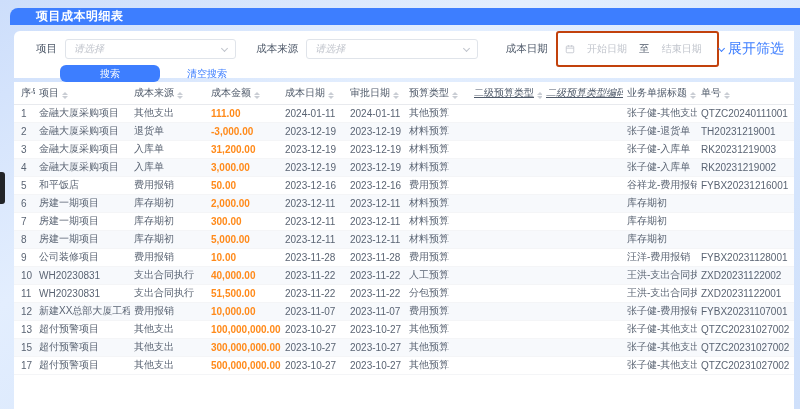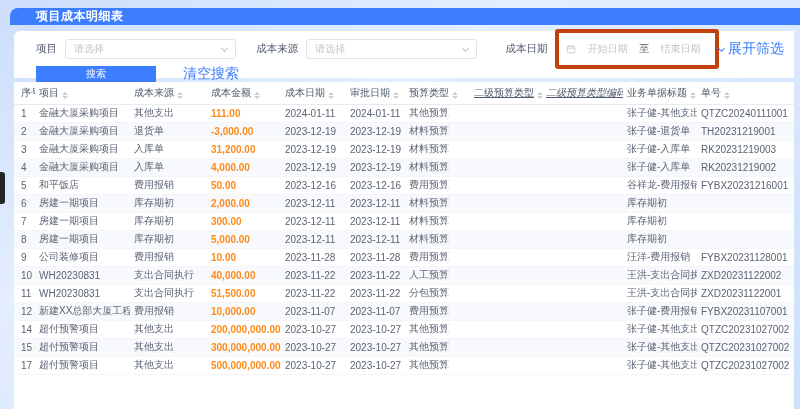--- a/index.html
+++ b/index.html
@@ -27,50 +27,50 @@
   
   .filter-card {
     position:absolute; left:14px; right:6px; top:31px; height:47px;
     background:#fff; border-top-left-radius:6px; padding:7px 10px 0 22px;
   }
   .filter-row { display:flex; align-items:center; height:22px; }
   .f-label { font-size:10.5px; color:#4e5969; margin-right:8px; white-space:nowrap; }
   .select {
     height:20px; border:1px solid #e0e4ea; border-radius:3px; background:#fff;
     display:flex; align-items:center; justify-content:space-between;
-    padding:0 8px; font-size:10px; color:#c0c4cc; cursor:pointer;
+    padding:0 8px; font-size:10px; color:#c0c4cc; cursor:pointer;font-style:italic;
   }
   .select.sel-project { width:190px; margin-right:20px; }
   .select.sel-source  { width:190px; margin-right:28px; }
   .chev {
     width:5px; height:5px; border-right:1px solid #c0c4cc; border-bottom:1px solid #c0c4cc;
     transform:rotate(45deg); margin-top:-2px; flex:0 0 auto;
   }
   .datebox {
-    height:20px; width:181px; border:4px solid #c2410c; border-radius:3px; background:#fff;
+    height:20px; width:181px; border:2px solid #c2410c; border-radius:3px; background:#fff;
     display:flex; align-items:center; padding:16px 7px; font-size:10px; color:#c0c4cc;
     gap:4px; cursor:pointer;
   }
   .datebox .ph { flex:1; text-align:center; }
   .datebox .sep { color:#4e5969; flex:0 0 auto; }
   .expand-link {
     margin-left:auto; color:#3d7eff; font-size:14px; display:flex; align-items:center;
     gap:4px; cursor:pointer; white-space:nowrap;
   }
   .chev-blue {
     width:5px; height:5px; border-right:1.2px solid #3d7eff; border-bottom:1.2px solid #3d7eff;
     transform:rotate(45deg); margin-top:-2px;
   }
   .btn-row { display:flex; align-items:center; margin-top:5px; }
   .search-btn {
-    width:120px; height:17px; background:#3d7eff; color:#fff; border:none; border-radius:0;
-    font-size:10px; cursor:pointer; font-family:inherit;
+    width:100px; height:17px; background:#3d7eff; color:#fff; border:none; border-radius:6px;
+    font-size:10px; cursor:pointer; font-family:inherit;margin-left:24px;
   }
   .clear-btn {
-    background:none; border:none; color:#3d7eff; font-size:14px; margin-left:27px;
+    background:none; border:none; color:#3d7eff; font-size:10px; margin-left:27px;
     cursor:pointer; font-family:inherit;
   }
   
   .table-card {
     position:absolute; left:14px; right:6px; top:82px; bottom:0;
     background:#fff; overflow:hidden;
   }
   table { width:100%; border-collapse:collapse; table-layout:fixed; }
   thead th {
     height:22px; font-size:10px; font-weight:500; color:#4e5969; text-align:left;
@@ -242,21 +242,21 @@
           <td class="col-budget_type">材料预算</td>
           <td class="col-sub_budget_type"></td>
           <td class="col-sub_budget_code"></td>
           <td class="col-doc_title">张子健-入库单</td>
           <td class="col-doc_no">RK20231219003</td>
         </tr>
         <tr>
           <td class="col-no">4</td>
           <td class="col-project">金融大厦采购项目</td>
           <td class="col-source">入库单</td>
-          <td class="col-amount">4,000.00</td>
+          <td class="col-amount">3,000.00</td>
           <td class="col-cost_date">2023-12-19</td>
           <td class="col-audit_date">2023-12-19</td>
           <td class="col-budget_type">材料预算</td>
           <td class="col-sub_budget_type"></td>
           <td class="col-sub_budget_code"></td>
           <td class="col-doc_title">张子健-入库单</td>
           <td class="col-doc_no">RK20231219002</td>
         </tr>
         <tr>
           <td class="col-no">5</td>
@@ -356,24 +356,24 @@
           <td class="col-amount">10,000.00</td>
           <td class="col-cost_date">2023-11-07</td>
           <td class="col-audit_date">2023-11-07</td>
           <td class="col-budget_type">费用预算</td>
           <td class="col-sub_budget_type"></td>
           <td class="col-sub_budget_code"></td>
           <td class="col-doc_title">张子健-费用报销</td>
           <td class="col-doc_no">FYBX20231107001</td>
         </tr>
         <tr>
-          <td class="col-no">14</td>
+          <td class="col-no">13</td>
           <td class="col-project">超付预警项目</td>
           <td class="col-source">其他支出</td>
-          <td class="col-amount">200,000,000.00</td>
+          <td class="col-amount">100,000,000.00</td>
           <td class="col-cost_date">2023-10-27</td>
           <td class="col-audit_date">2023-10-27</td>
           <td class="col-budget_type">其他预算</td>
           <td class="col-sub_budget_type"></td>
           <td class="col-sub_budget_code"></td>
           <td class="col-doc_title">张子健-其他支出</td>
           <td class="col-doc_no">QTZC20231027002</td>
         </tr>
         <tr>
           <td class="col-no">15</td>

